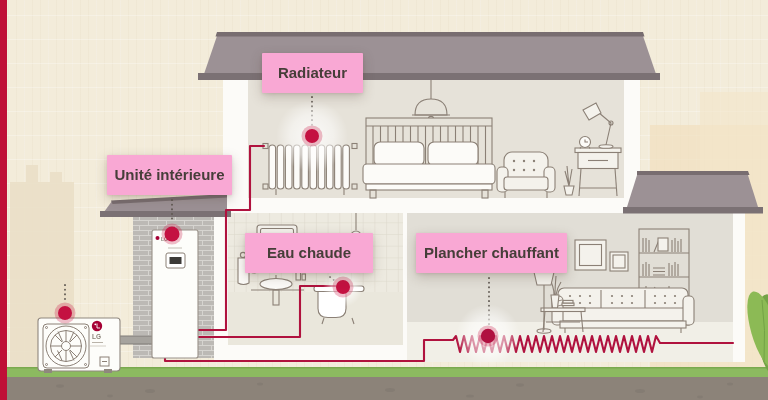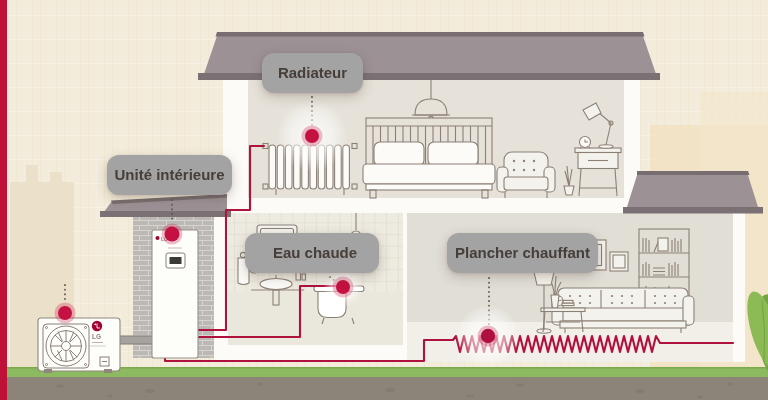--- a/index.html
+++ b/index.html
@@ -11,30 +11,30 @@
   .stage::before{ 
     content:"";position:absolute;inset:0;z-index:0;pointer-events:none;
     background-image:
       repeating-linear-gradient(90deg, rgba(255,255,255,.28) 0 1px, transparent 1px 24px),
       repeating-linear-gradient(0deg, rgba(255,255,255,.28) 0 1px, transparent 1px 24px),
       repeating-linear-gradient(90deg, rgba(177,150,103,.05) 0 1px, transparent 1px 8px);
   }
   svg.scene{position:absolute;left:0;top:0;z-index:1;}
   .accent-stripe{position:absolute;left:0;top:0;width:7px;height:400px;background:#bf1037;z-index:3;}
   .label{
-    position:absolute;z-index:2;background:#a3a3a3;border-radius:12px;
+    position:absolute;z-index:2;background:#f9a8d4;border-radius:1px;
     box-shadow:0 4px 12px rgba(82,60,46,.25), 0 1px 3px rgba(82,60,46,.12);
     display:flex;align-items:center;justify-content:center;text-align:center;
     font-size:15px;font-weight:600;color:#463e39;line-height:1.45;
   }
   .lbl-outdoor{left:18px;top:210px;width:100px;height:70px;}
   .lbl-indoor{left:107px;top:155px;width:125px;height:40px;text-align:center;}
   .lbl-radiator{left:262px;top:53px;width:101px;height:40px;}
-  .lbl-hotwater{left:245px;top:233px;width:128px;height:40px;padding-left:6px;}
-  .lbl-floor{left:416px;top:233px;width:151px;height:40px;margin-left:31px;}
+  .lbl-hotwater{left:245px;top:233px;width:128px;height:40px;}
+  .lbl-floor{left:416px;top:233px;width:151px;height:40px;}
 </style>
 </head>
 <body>
 
 <div class="stage">
 
   <svg class="scene" width="768" height="400" viewBox="0 0 768 400">
     <defs>
       <pattern id="tile" width="11.7" height="11.7" patternUnits="userSpaceOnUse">
         <rect width="11.7" height="11.7" fill="#edeae0"></rect>

